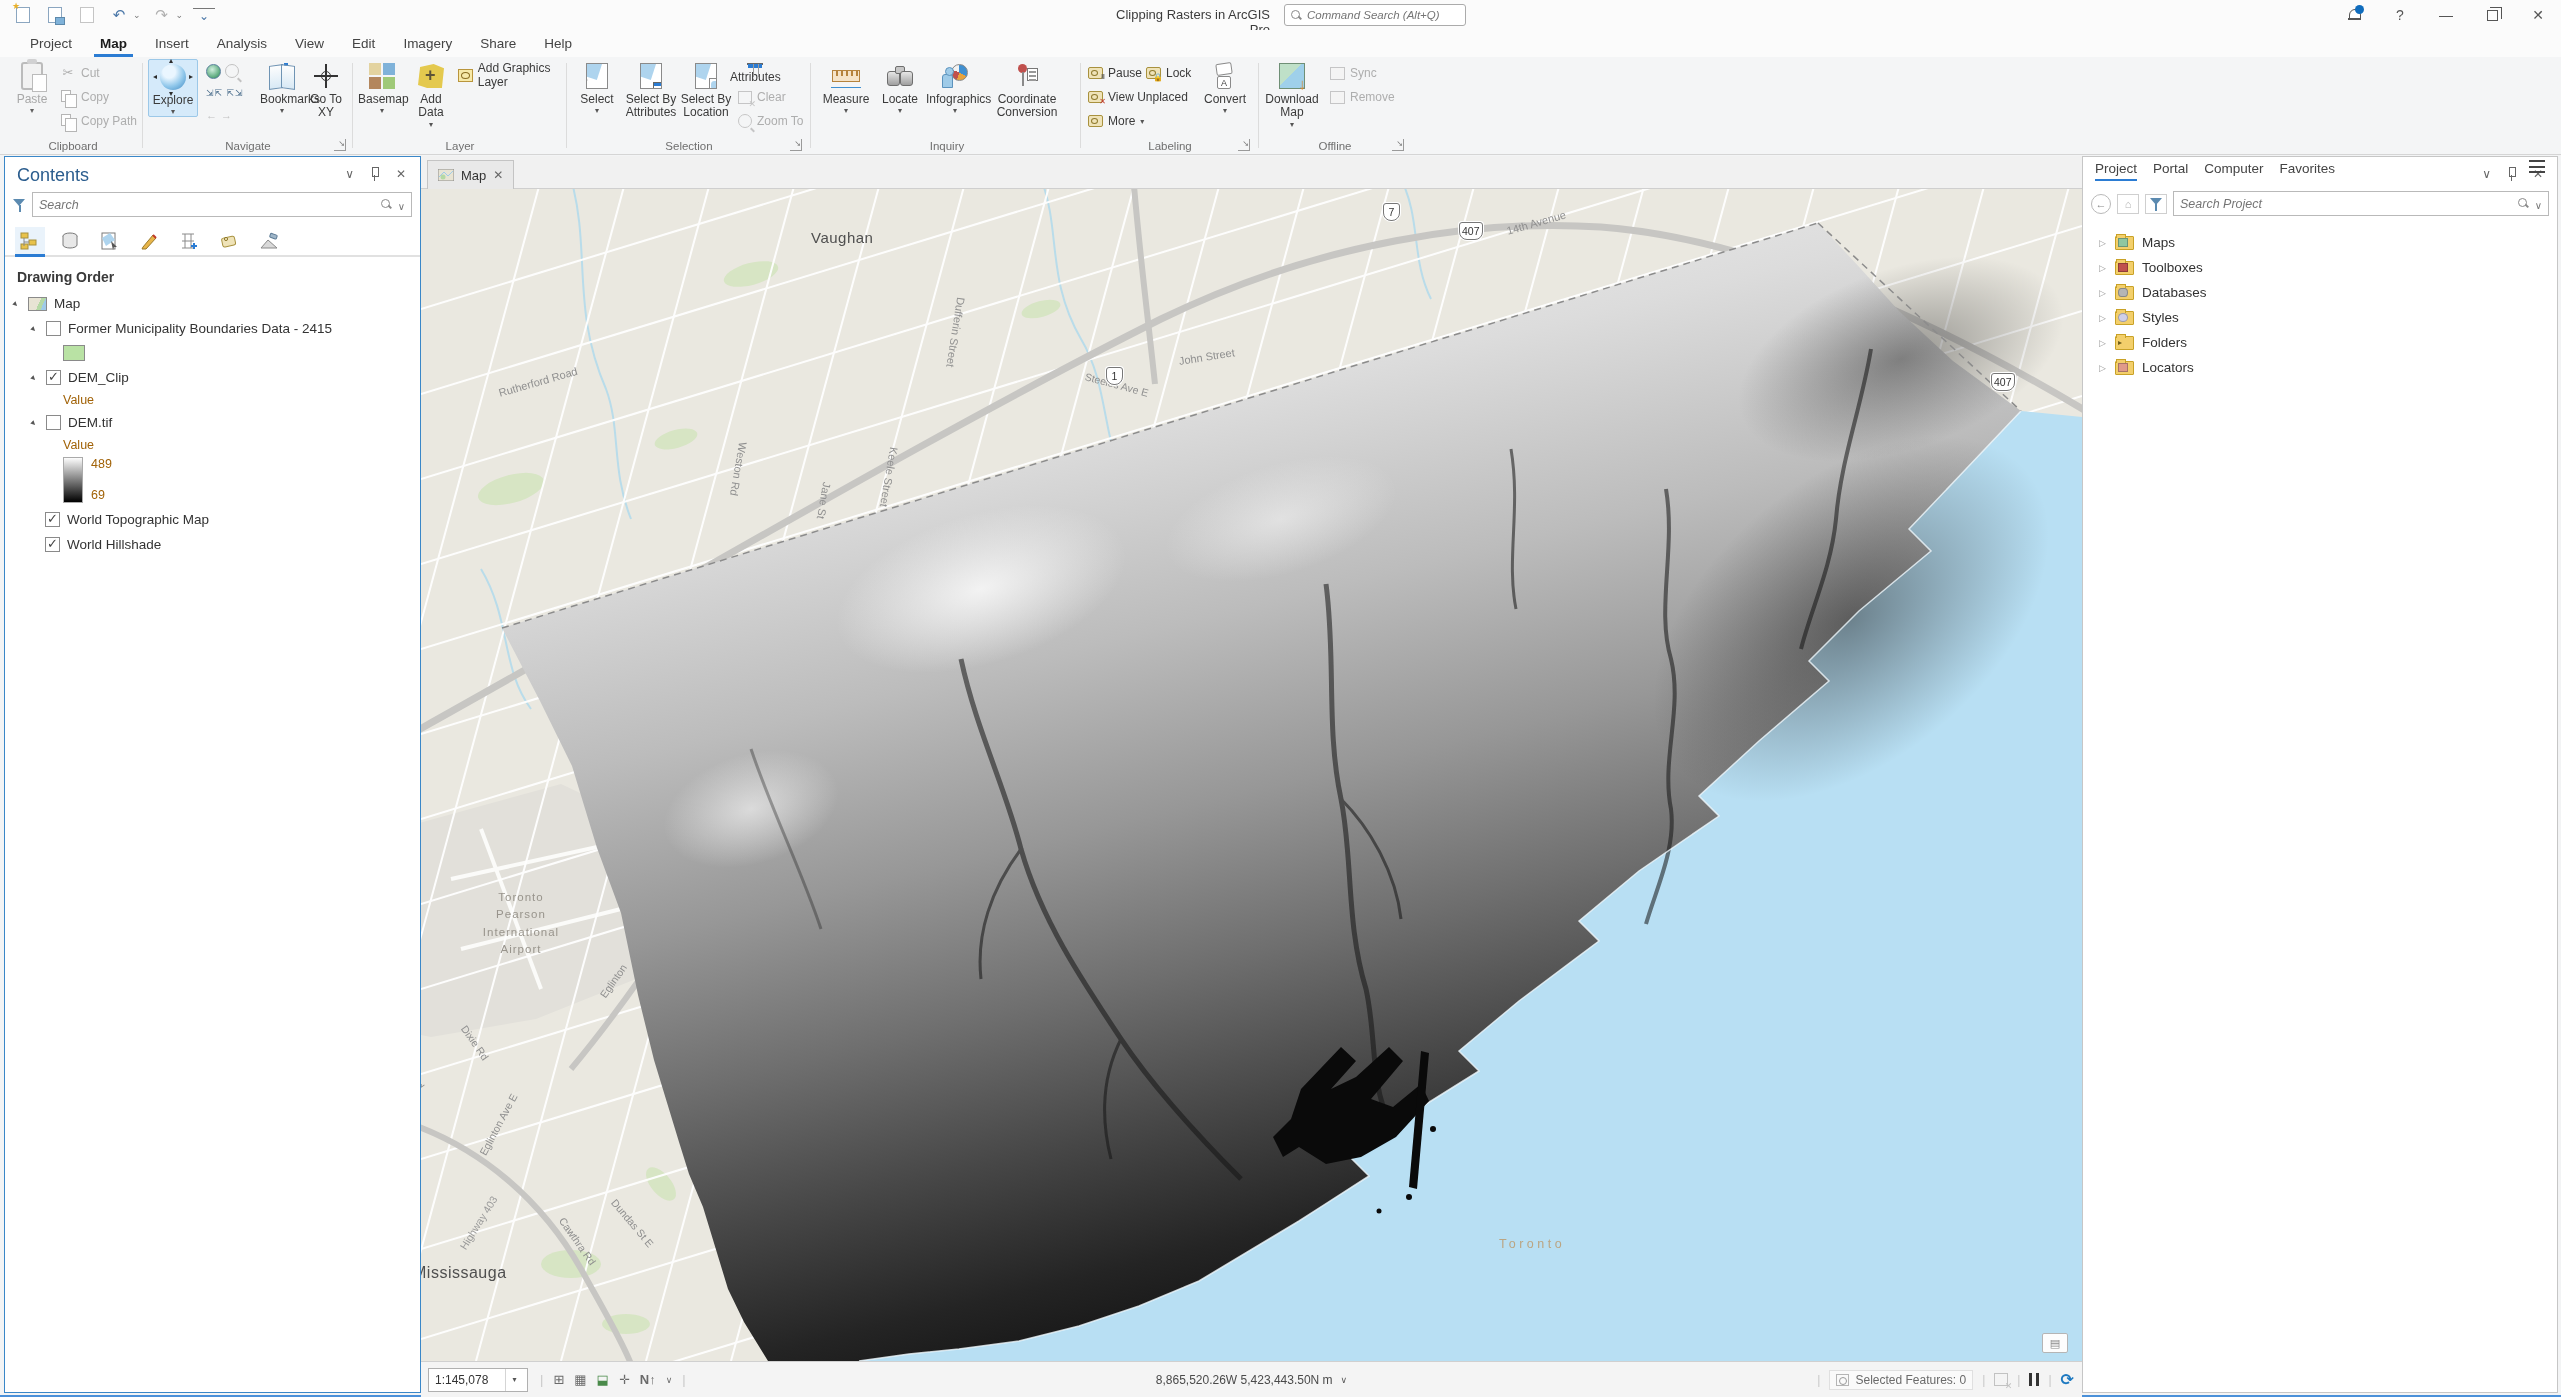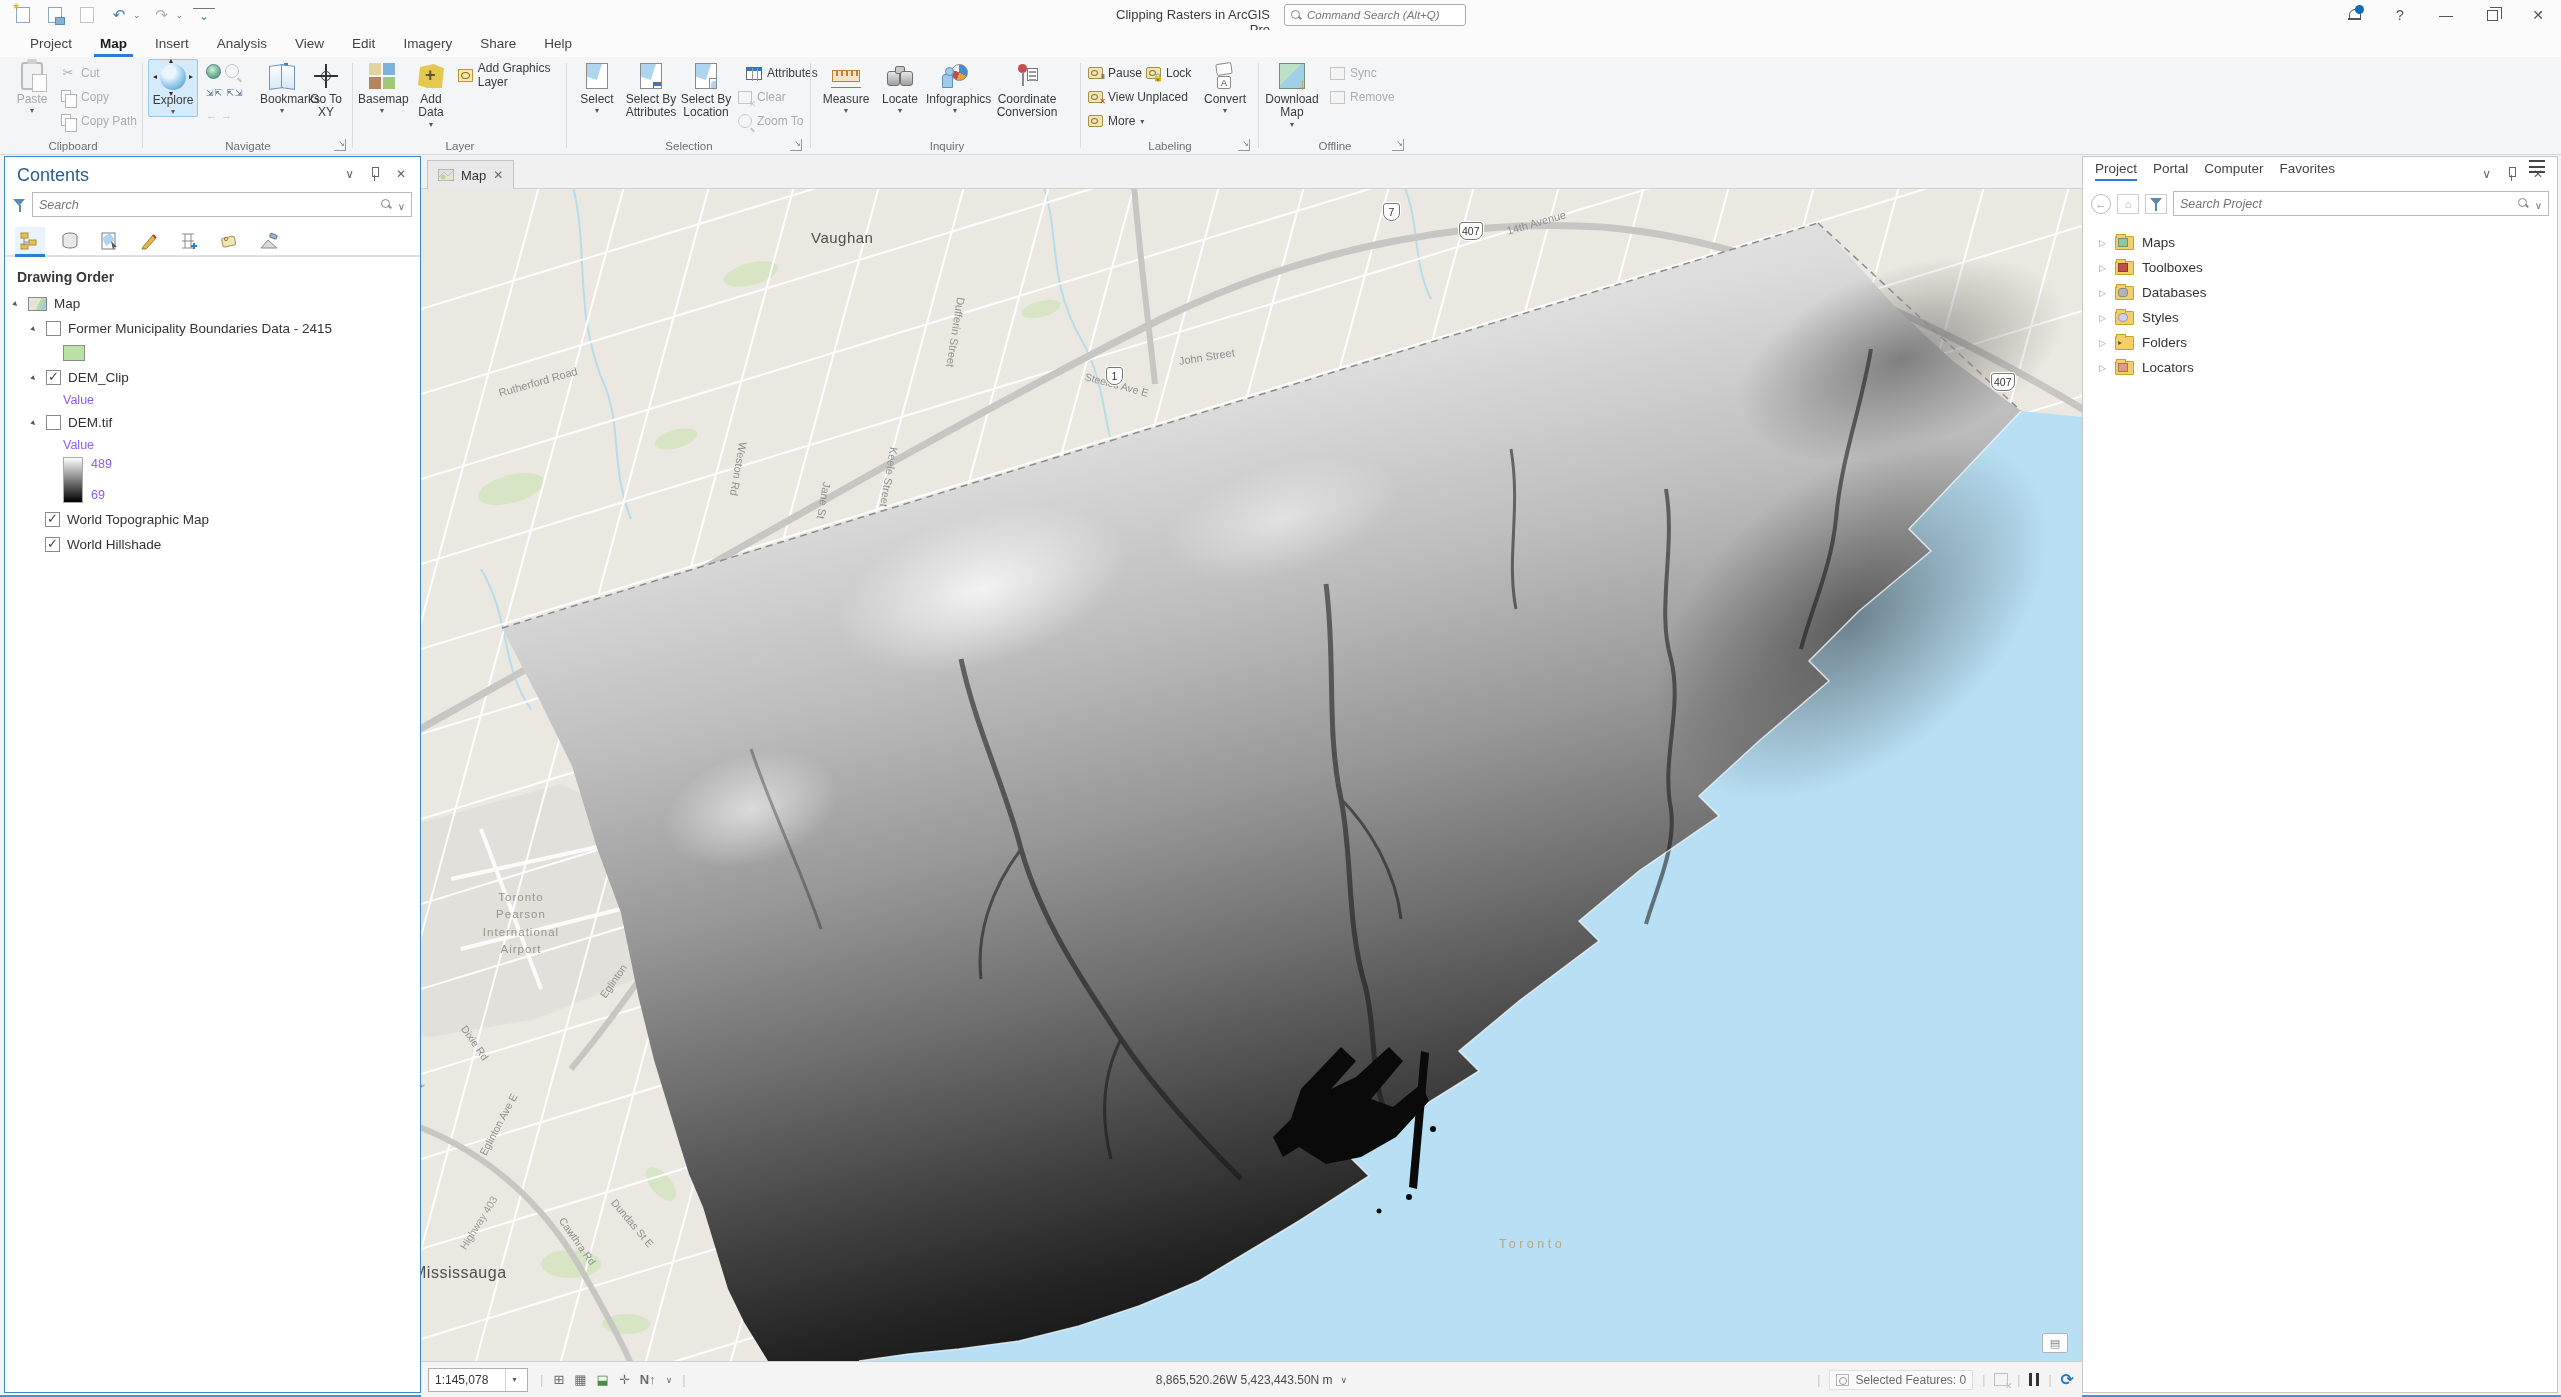--- a/index.html
+++ b/index.html
@@ -146,21 +146,21 @@
   .ctab.active::after{content:"";position:absolute;left:0;right:0;bottom:-2px;height:3px;background:#2b7cd3;}
   .heading{font-size:14px;font-weight:bold;color:#3a3a3a;padding:12px 0 6px 12px;}
   .trow{display:flex;align-items:center;gap:7px;font-size:13.5px;color:#333;height:25px;position:relative;}
   .exp{width:10px;text-align:center;font-size:9px;color:#555;flex:0 0 10px;transform:rotate(45deg);}
   .exp::before{content:"▸";}
   .cb{width:15px;height:15px;border:1px solid #8a8a8a;background:#fff;flex:0 0 15px;position:relative;}
   .cb.on::before{content:"✓";position:absolute;left:1px;top:-2px;font-size:13px;color:#444;}
   .sw-map{width:19px;height:14px;border:1px solid #8a8a8a;background:linear-gradient(115deg,#e8e4d4 0 55%,#b5d9a5 55% 75%,#9fcbe8 75% 100%);flex:0 0 19px;}
   .sw-green{width:22px;height:16px;border:1px solid #8a8a8a;background:#b9e2a4;}
   .gradbar{width:20px;height:46px;border:1px solid #aaa;background:linear-gradient(#fdfdfd,#000);}
-  .legend{font-size:12.5px;color:#8b5cf6;}
+  .legend{font-size:12.5px;color:#a16207;}
 
   
   .cattabs{display:flex;align-items:center;gap:16px;padding:2px 0 0 12px;font-size:13.5px;color:#444;position:relative;height:26px;}
   .cattab{position:relative;padding-bottom:5px;}
   .cattab.active::after{content:"";position:absolute;left:0;right:0;bottom:0;height:2.5px;background:#2b7cd3;}
   .i-burger{position:absolute;right:12px;top:3px;width:16px;height:13px;border-top:2.5px solid #444;border-bottom:2.5px solid #444;}
   .i-burger::before{content:"";position:absolute;left:0;top:3.5px;width:16px;height:2.5px;background:#444;}
   .cback{width:20px;height:20px;border:1px solid #b9b9b9;border-radius:50%;color:#8a8a8a;font-size:11px;display:flex;align-items:center;justify-content:center;flex:0 0 auto;}
   .cback::before{content:"←";}
   .chome{width:22px;height:20px;border:1px solid #cfcfcf;display:flex;align-items:center;justify-content:center;flex:0 0 auto;color:#b5b5b5;font-size:11px;}
@@ -374,21 +374,21 @@
         <div class="rlb">Select By Attributes</div>
       </div>
       <div class="rbig" style="left:106px;width:52px;">
         <div class="ric">
             <span class="ic-sheet">
               <span class="mini-sheet2"></span>
             </span>
           </div>
         <div class="rlb">Select By Location</div>
       </div>
-      <div class="rsmall" style="left:172px;top:6px;">
+      <div class="rsmall" style="left:156px;top:6px;flex-direction:column;">
           <span class="ic-attr"></span>
           <span>Attributes</span>
         </div>
       <div class="rsmall dis" style="left:164px;top:30px;">
           <span class="ic-clear"></span>
           <span>Clear</span>
         </div>
       <div class="rsmall dis" style="left:164px;top:54px;">
           <span class="ic-zoomsel"></span>
           <span>Zoom To</span>

